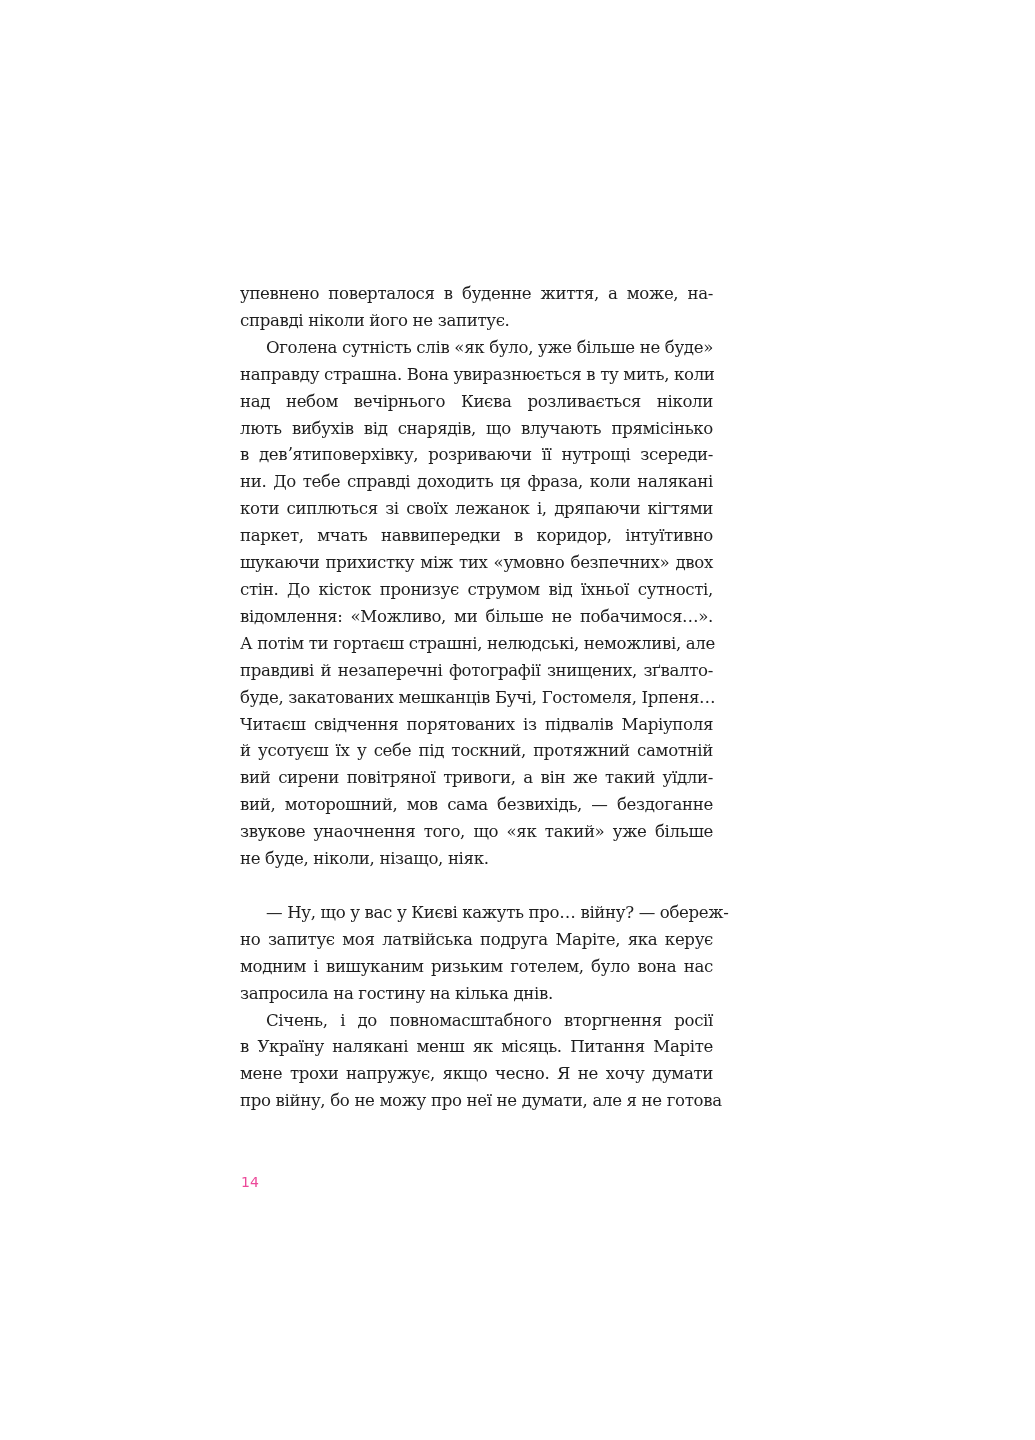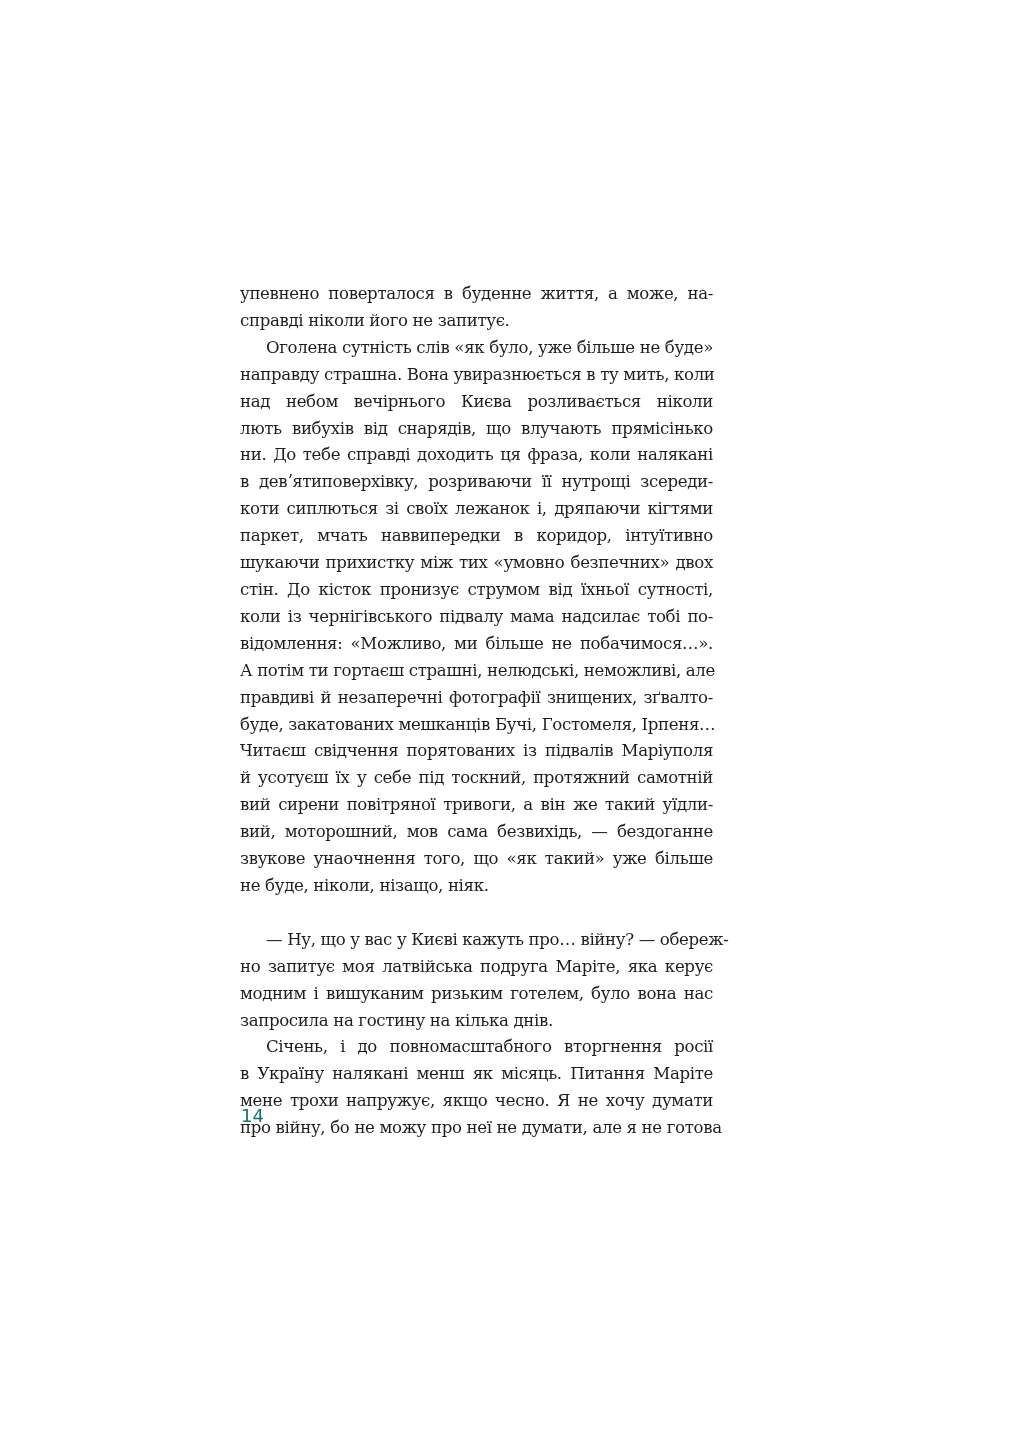--- a/index.html
+++ b/index.html
@@ -50,50 +50,49 @@
     .para .line.indent {
       padding-left: 26px;
       box-sizing: border-box;
     }
     .section-gap {
       height: 27px;
     }
     .page-number {
       position: absolute;
       left: 241px;
-      top: 1106px;
-      color: #0f766e;
+      top: 1172px;
+      color: #ec4899;
       font-family: "DejaVu Sans", "Liberation Sans", sans-serif;
-      font-size: 18px;
+      font-size: 14px;
       line-height: 20px;
     }
   </style>
 </head>
 <body>
 
 <div class="page">
   <div class="text-block">
 
     <p class="para">
       <span class="line">упевнено поверталося в буденне життя, а може, на-</span>
       <span class="line last">справді ніколи його не запитує.</span>
     </p>
 
     <p class="para">
       <span class="line indent">Оголена сутність слів «як було, уже більше не буде»</span>
       <span class="line">направду страшна. Вона увиразнюється в ту мить, коли</span>
       <span class="line">над небом вечірнього Києва розливається ніколи</span>
       <span class="line">лють вибухів від снарядів, що влучають прямісінько</span>
+      <span class="line">в девʼятиповерхівку, розриваючи її нутрощі зсереди-</span>
       <span class="line">ни. До тебе справді доходить ця фраза, коли налякані</span>
-      <span class="line">в девʼятиповерхівку, розриваючи її нутрощі зсереди-</span>
       <span class="line">коти сиплються зі своїх лежанок і, дряпаючи кігтями</span>
       <span class="line">паркет, мчать наввипередки в коридор, інтуїтивно</span>
       <span class="line">шукаючи прихистку між тих «умовно безпечних» двох</span>
       <span class="line">стін. До кісток пронизує струмом від їхньої сутності,</span>
-      <span class="line">коли із чернігівського підвалу мама надсилає тобі по-</span>
       <span class="line">відомлення: «Можливо, ми більше не побачимося…».</span>
       <span class="line">А потім ти гортаєш страшні, нелюдські, неможливі, але</span>
       <span class="line">правдиві й незаперечні фотографії знищених, зґвалто-</span>
       <span class="line">буде, закатованих мешканців Бучі, Гостомеля, Ірпеня…</span>
       <span class="line">Читаєш свідчення порятованих із підвалів Маріуполя</span>
       <span class="line">й усотуєш їх у себе під тоскний, протяжний самотній</span>
       <span class="line">вий сирени повітряної тривоги, а він же такий уїдли-</span>
       <span class="line">вий, моторошний, мов сама безвихідь, — бездоганне</span>
       <span class="line">звукове унаочнення того, що «як такий» уже більше</span>
       <span class="line last">не буде, ніколи, нізащо, ніяк.</span>

